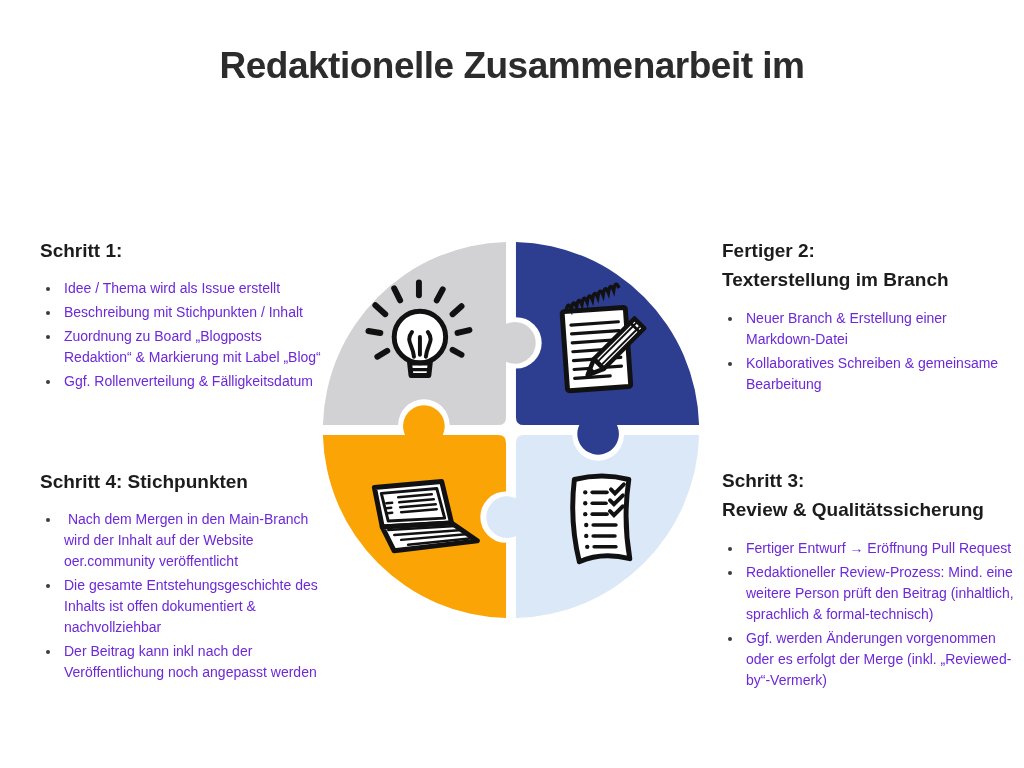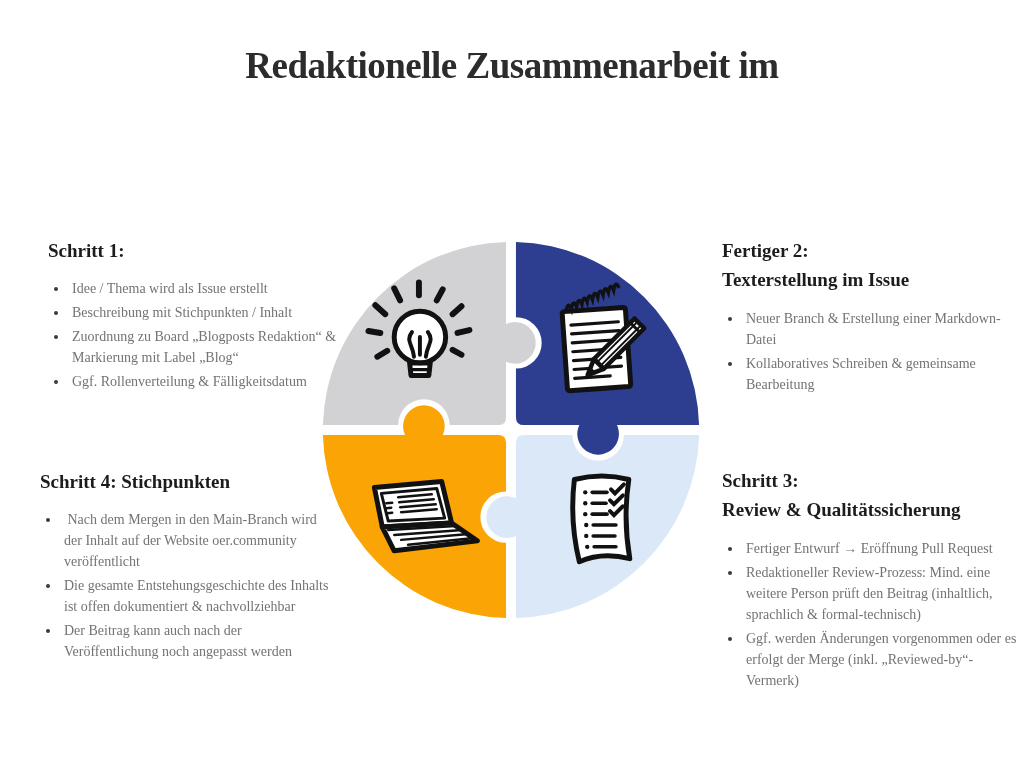--- a/index.html
+++ b/index.html
@@ -1,39 +1,39 @@
 <!DOCTYPE html>
 <html><head>
 <meta charset="utf-8">
 <style>
   html,body { margin:0; padding:0; background:#ffffff; }
   .canvas {
     position:relative; width:1024px; height:768px; overflow:hidden;
     background:#ffffff;
-    font-family:Liberation Serif, serif;
+    font-family:Liberation Sans, sans-serif;
   }
   h1.title {
     position:absolute; left:0; right:0; top:34px; margin:0;
     text-align:center; font-weight:700; font-size:37px; line-height:1.72;
     color:#2c2c2c; letter-spacing:-0.5px;
   }
   h1.title .tline { display:block; }
   .step { position:absolute; }
   .step h2 {
     margin:0 0 13px 0; font-size:19px; font-weight:700;
     color:#1c1c1c; line-height:1.55;
   }
   .step h2 .hline { display:block; }
   .step ul { margin:0; padding:0 0 0 21px; list-style:disc; }
   .step li {
-    font-size:14px; line-height:1.5; color:#737373;
+    font-size:14px; line-height:1.5; color:#6d28d9;
     margin:0 0 3px 0; padding-left:3px;
   }
   .step li::marker { color:#3c3c3c; }
-  #step1 { left:48px;  top:236px; width:290px; }
+  #step1 { left:40px;  top:236px; width:290px; }
   #step2 { left:722px; top:236px; width:292px; }
   #step3 { left:722px; top:466px; width:296px; }
   #step4 { left:40px;  top:467px; width:292px; }
   .puzzle { position:absolute; left:313px; top:232px; }
 </style>
 </head>
 <body>
 
 <div class="canvas">
 
@@ -49,21 +49,21 @@
       <li>Idee / Thema wird als Issue erstellt</li>
       <li>Beschreibung mit Stichpunkten / Inhalt</li>
       <li>Zuordnung zu Board „Blogposts Redaktion“ &amp; Markierung mit Label „Blog“</li>
       <li>Ggf. Rollenverteilung &amp; Fälligkeitsdatum</li>
     </ul>
   </section>
 
   <section class="step" id="step2">
     <h2>
       <span class="hline">Fertiger 2:</span>
-      <span class="hline">Texterstellung im Issue</span>
+      <span class="hline">Texterstellung im Branch</span>
     </h2>
     <ul>
       <li>Neuer Branch &amp; Erstellung einer Markdown-Datei</li>
       <li>Kollaboratives Schreiben &amp; gemeinsame Bearbeitung</li>
     </ul>
   </section>
 
   <section class="step" id="step3">
     <h2>
       <span class="hline">Schritt 3:</span>
@@ -76,21 +76,21 @@
     </ul>
   </section>
 
   <section class="step" id="step4">
     <h2>
       <span class="hline">Schritt 4: Stichpunkten</span>
     </h2>
     <ul>
       <li>&nbsp;Nach dem Mergen in den Main-Branch wird der Inhalt auf der Website oer.community veröffentlicht</li>
       <li>Die gesamte Entstehungsgeschichte des Inhalts ist offen dokumentiert &amp; nachvollziehbar</li>
-      <li>Der Beitrag kann auch nach der Veröffentlichung noch angepasst werden</li>
+      <li>Der Beitrag kann inkl nach der Veröffentlichung noch angepasst werden</li>
     </ul>
   </section>
 
   <svg class="puzzle" viewBox="0 0 400 400" width="396" height="396" aria-hidden="true">
     <defs>
 
       <path id="piece-shape" d="M 195 10
                L 195 93
                A 21 21 0 1 1 195 131
                L 195 187

